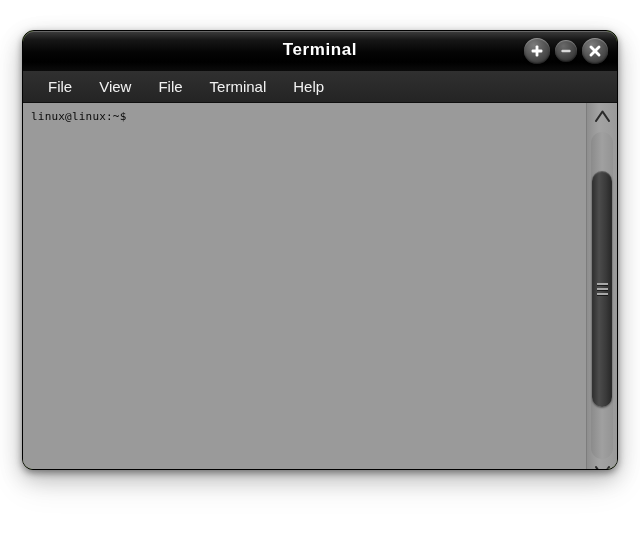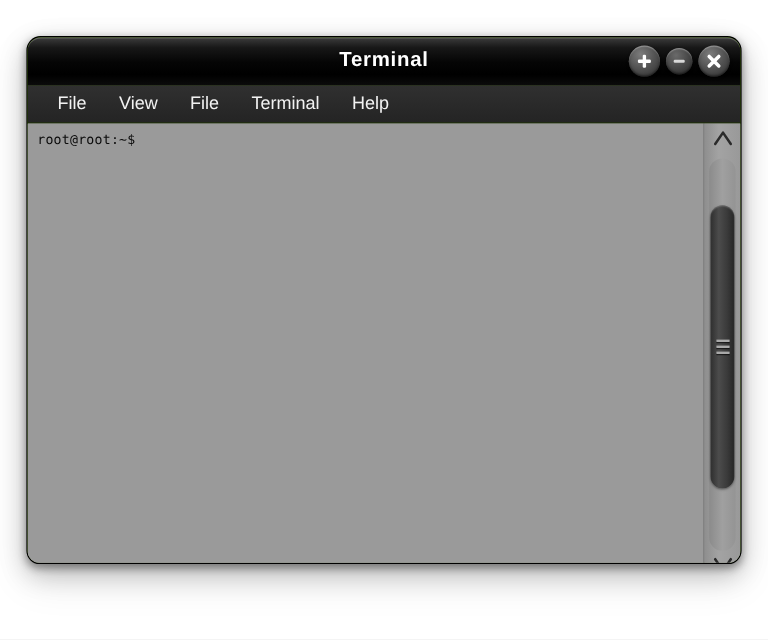--- a/index.html
+++ b/index.html
@@ -314,21 +314,21 @@
       <div class="menu-item">File</div>
       <div class="menu-item">Terminal</div>
       <div class="menu-item">Help</div>
     </div>
 
     <div class="body-area">
 
       <div class="term-row">
 
         <div class="terminal">
-          <div class="prompt-line">root@root:~$</div>
+          <div class="prompt-line">linux@linux:~$</div>
         </div>
 
         <div class="vscroll">
           <div class="varrow">
             <span>
               <svg width="17" height="15" viewBox="0 0 17 15">
                 <polyline points="2,12 8.5,2.5 15,12" fill="none" stroke="#2b2b2b" stroke-width="2.1" stroke-linecap="round" stroke-linejoin="round"></polyline>
               </svg>
             </span>
           </div>

